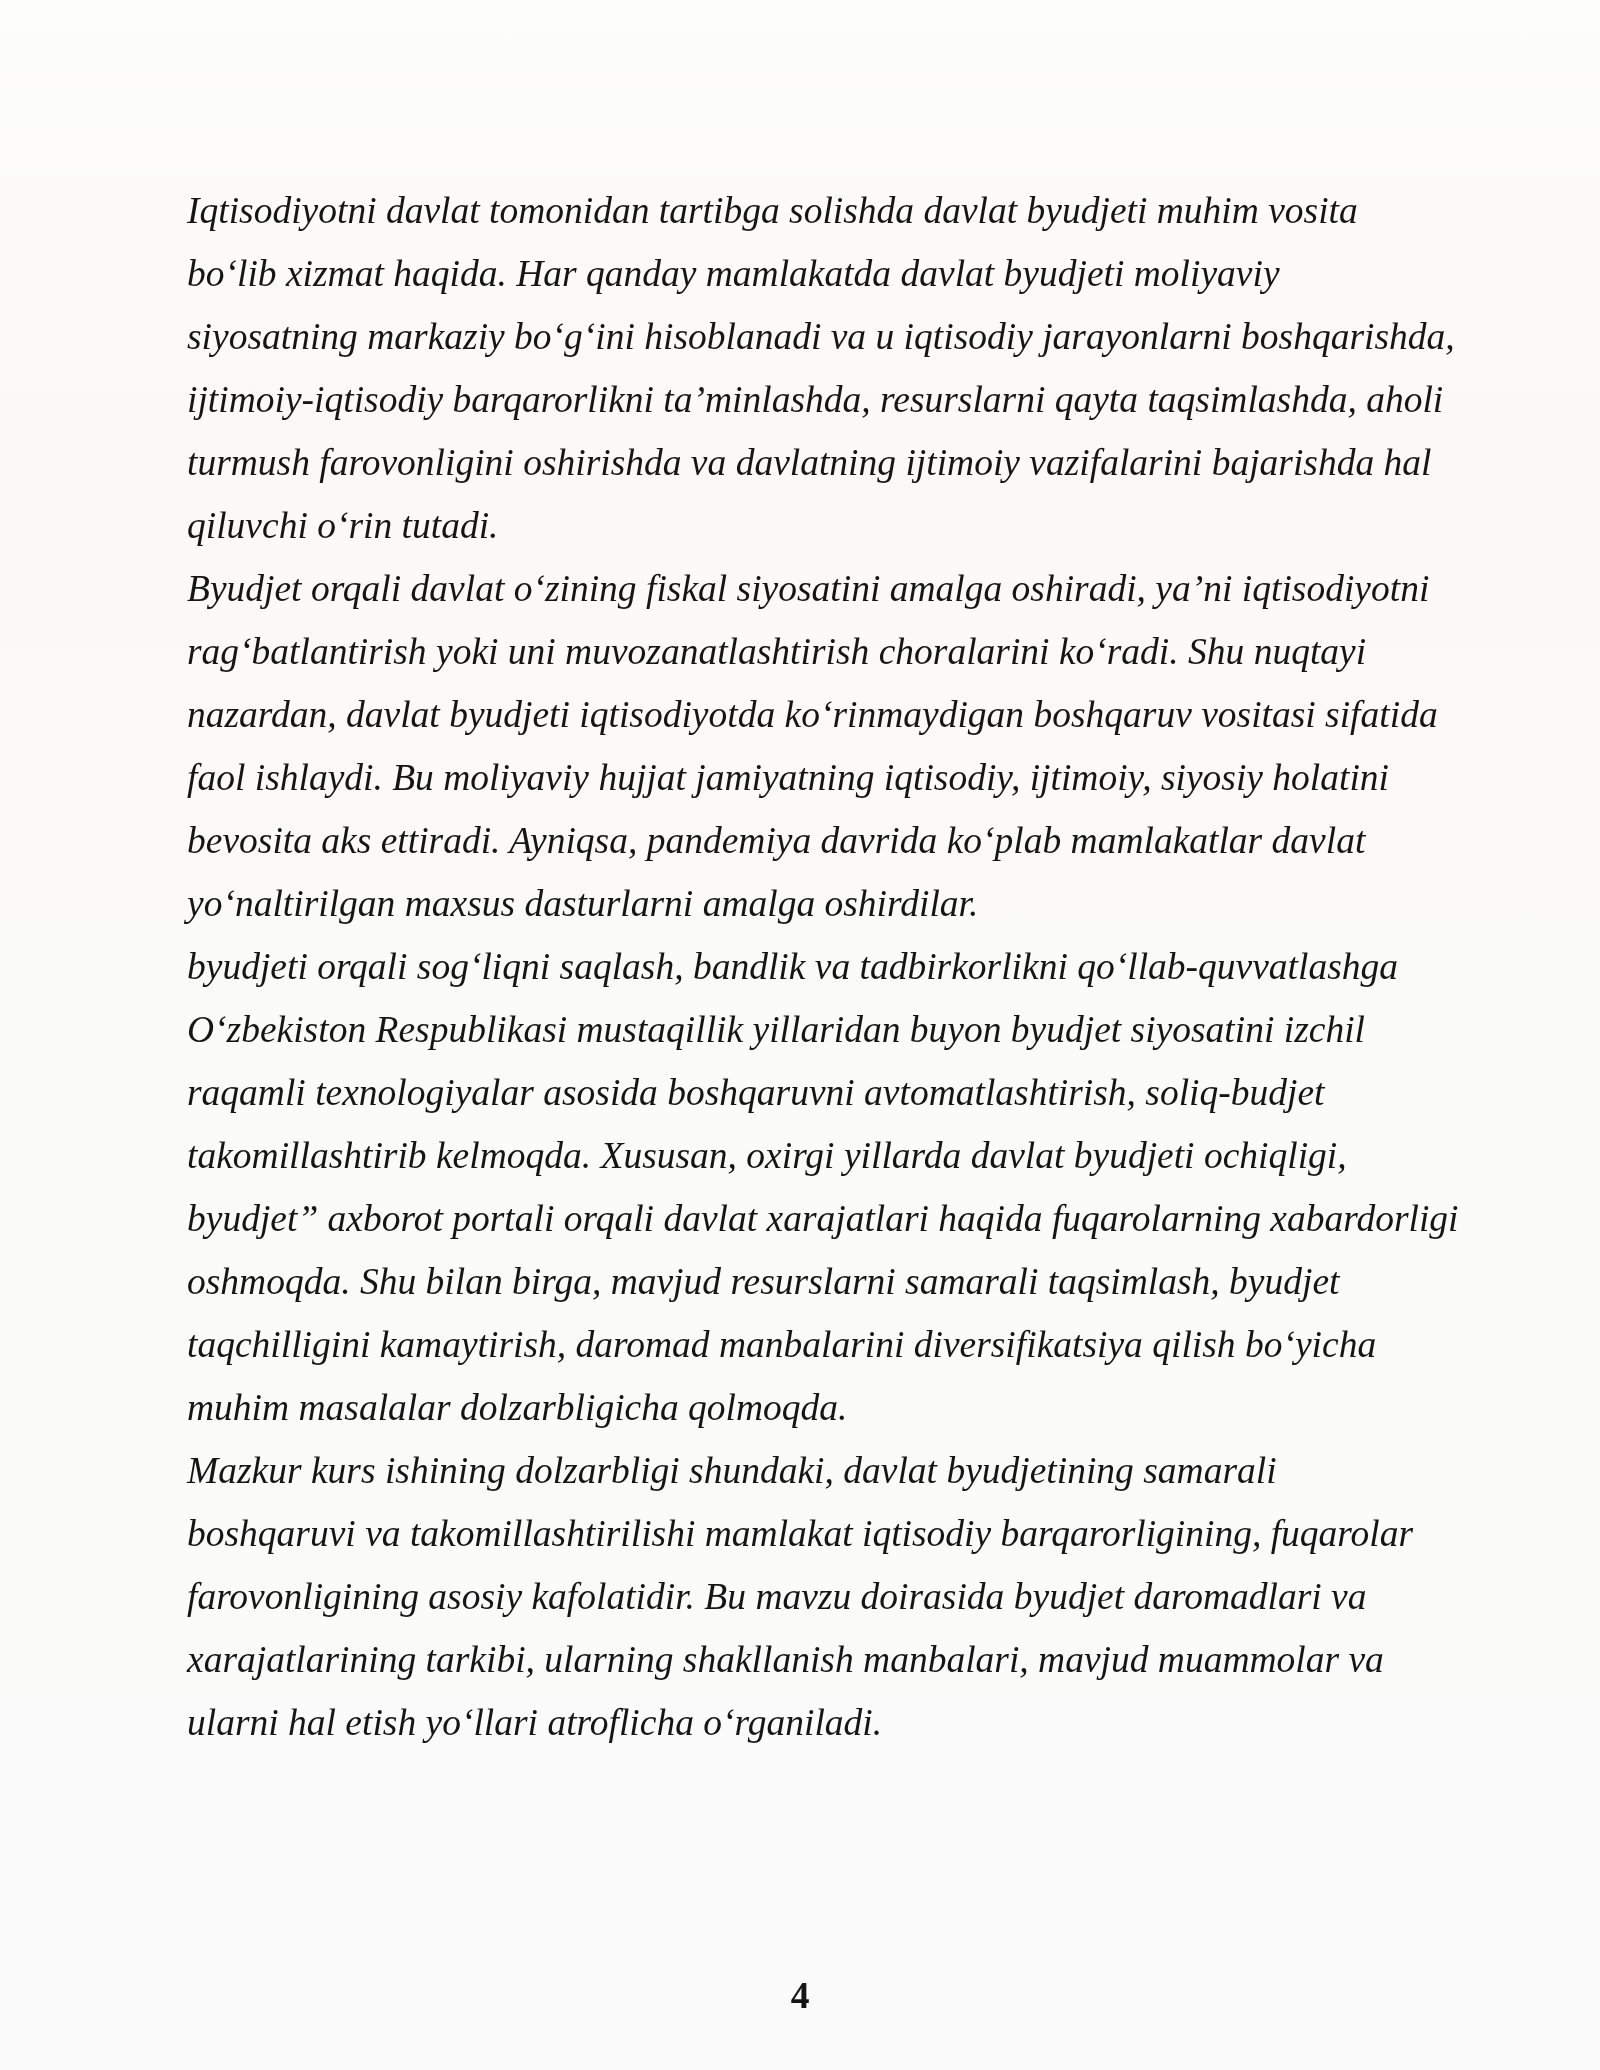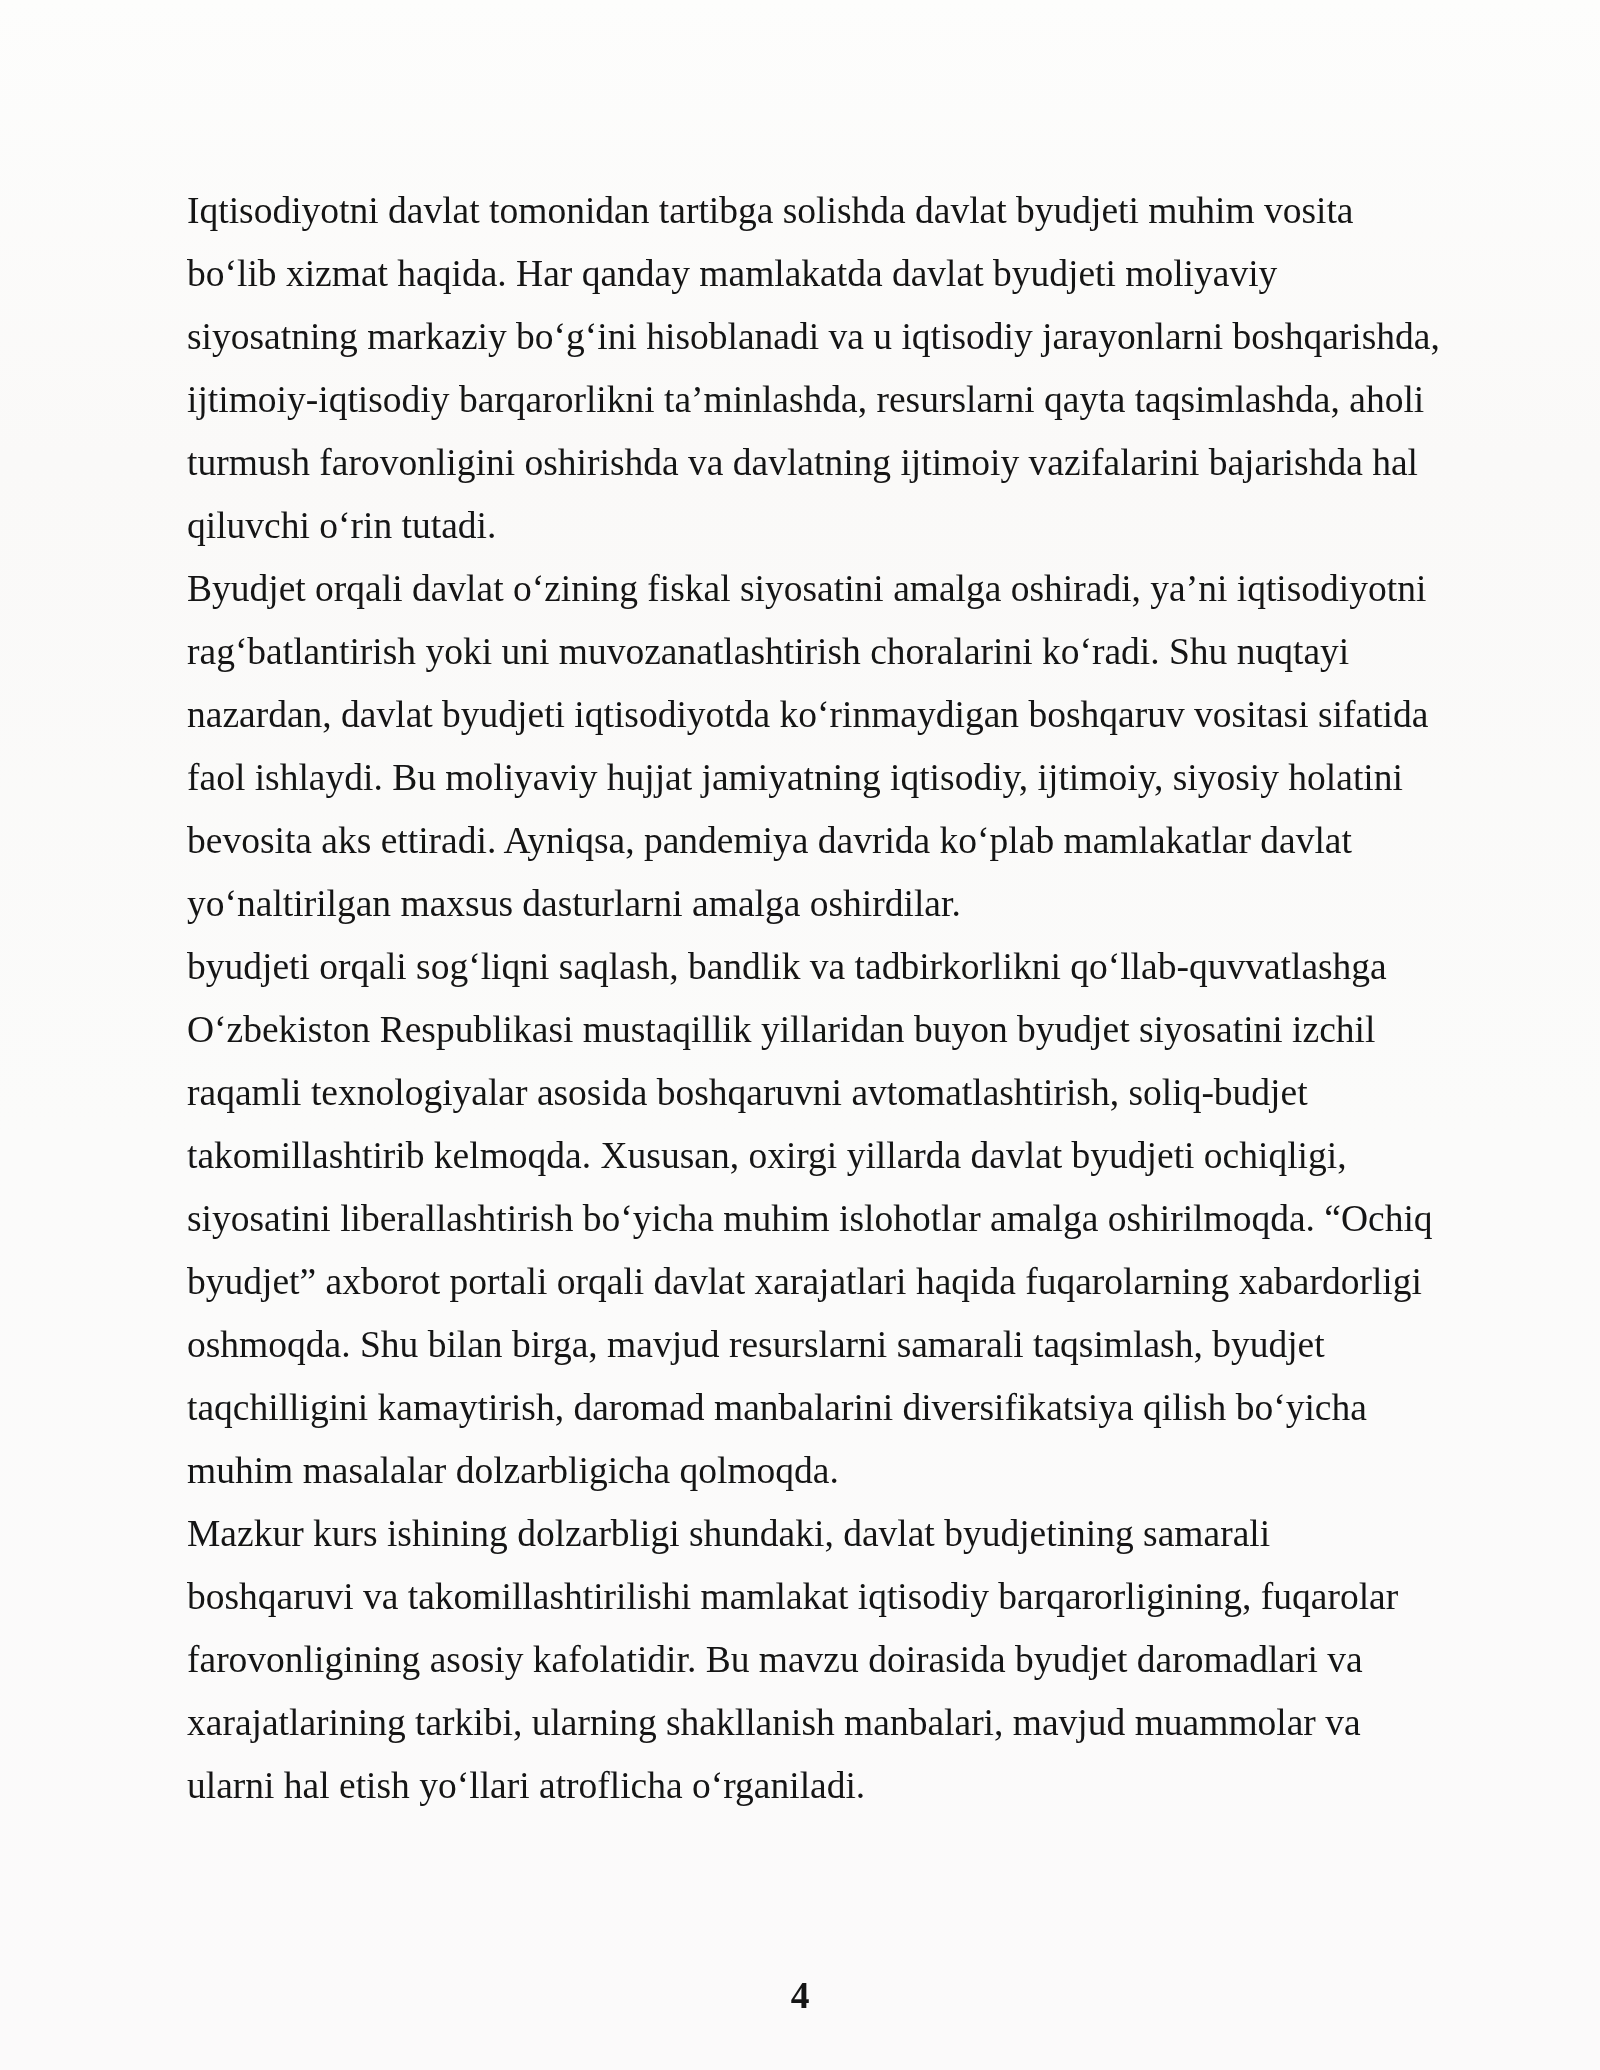--- a/index.html
+++ b/index.html
@@ -23,20 +23,21 @@
     position: absolute;
     left: 187px;
     top: 179px;
     width: 1330px;
     font-size: 37.5px;
     line-height: 63px;
     white-space: nowrap;
   }
   .text-line {
     height: 63px;
+    font-style: italic;
   }
   .text-line.bold {
     font-weight: 700;
   }
   .page-number {
     position: absolute;
     left: 0;
     top: 1964px;
     width: 1600px;
     text-align: center;
@@ -59,21 +60,20 @@
       <div class="text-line">Byudjet orqali davlat o‘zining fiskal siyosatini amalga oshiradi, ya’ni iqtisodiyotni</div>
       <div class="text-line">rag‘batlantirish yoki uni muvozanatlashtirish choralarini ko‘radi. Shu nuqtayi</div>
       <div class="text-line">nazardan, davlat byudjeti iqtisodiyotda ko‘rinmaydigan boshqaruv vositasi sifatida</div>
       <div class="text-line">faol ishlaydi. Bu moliyaviy hujjat jamiyatning iqtisodiy, ijtimoiy, siyosiy holatini</div>
       <div class="text-line">bevosita aks ettiradi. Ayniqsa, pandemiya davrida ko‘plab mamlakatlar davlat</div>
       <div class="text-line">yo‘naltirilgan maxsus dasturlarni amalga oshirdilar.</div>
       <div class="text-line">byudjeti orqali sog‘liqni saqlash, bandlik va tadbirkorlikni qo‘llab-quvvatlashga</div>
       <div class="text-line">O‘zbekiston Respublikasi mustaqillik yillaridan buyon byudjet siyosatini izchil</div>
       <div class="text-line">raqamli texnologiyalar asosida boshqaruvni avtomatlashtirish, soliq-budjet</div>
       <div class="text-line">takomillashtirib kelmoqda. Xususan, oxirgi yillarda davlat byudjeti ochiqligi,</div>
-      <div class="text-line">siyosatini liberallashtirish bo‘yicha muhim islohotlar amalga oshirilmoqda. “Ochiq</div>
       <div class="text-line">byudjet” axborot portali orqali davlat xarajatlari haqida fuqarolarning xabardorligi</div>
       <div class="text-line">oshmoqda. Shu bilan birga, mavjud resurslarni samarali taqsimlash, byudjet</div>
       <div class="text-line">taqchilligini kamaytirish, daromad manbalarini diversifikatsiya qilish bo‘yicha</div>
       <div class="text-line">muhim masalalar dolzarbligicha qolmoqda.</div>
       <div class="text-line">Mazkur kurs ishining dolzarbligi shundaki, davlat byudjetining samarali</div>
       <div class="text-line">boshqaruvi va takomillashtirilishi mamlakat iqtisodiy barqarorligining, fuqarolar</div>
       <div class="text-line">farovonligining asosiy kafolatidir. Bu mavzu doirasida byudjet daromadlari va</div>
       <div class="text-line">xarajatlarining tarkibi, ularning shakllanish manbalari, mavjud muammolar va</div>
       <div class="text-line">ularni hal etish yo‘llari atroflicha o‘rganiladi.</div>
     </div>

